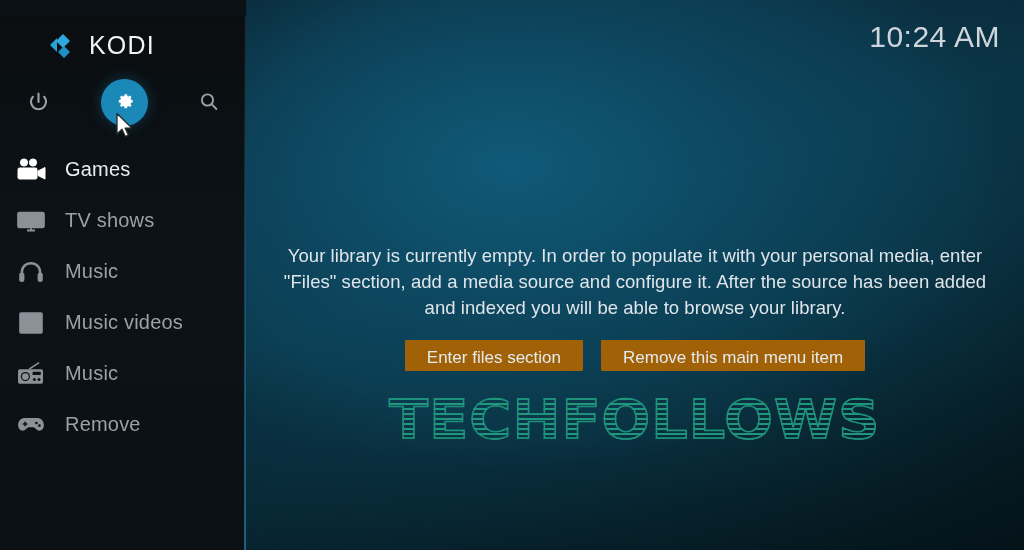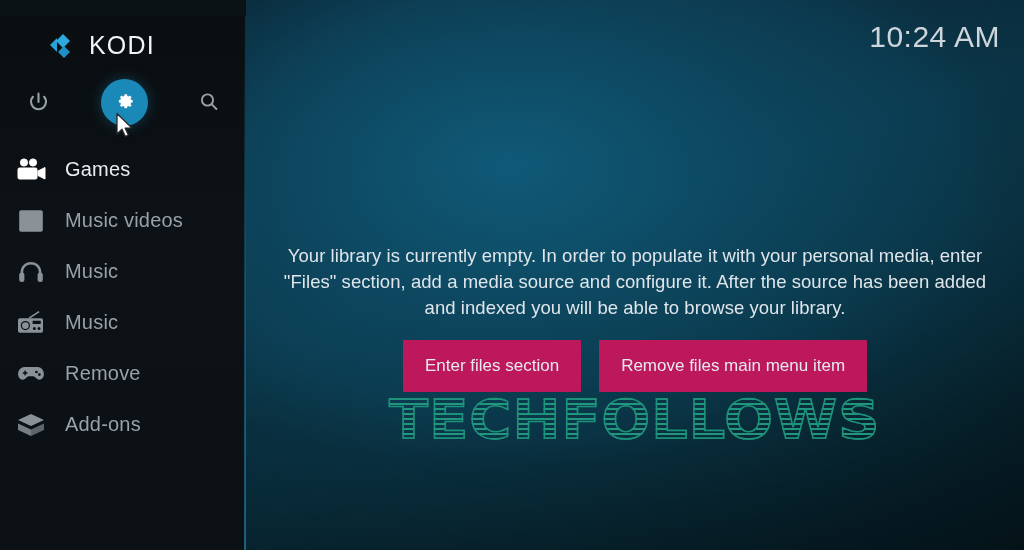--- a/index.html
+++ b/index.html
@@ -77,23 +77,23 @@
   .empty-wrap {
     position:absolute; left:0; right:0; top:243px;
     display:flex; flex-direction:column; align-items:center;
   }
   .empty-text {
     width:714px; text-align:center;
     color:#dfe5ea; font-size:18.5px; line-height:26px; letter-spacing:0.05px;
   }
   .btn-row { margin-top:19px; display:flex; gap:18px; }
   .btn {
-    background:#be185d; color:#e4eaee;
+    background:#a16207; color:#e4eaee;
     font-size:17px; border:none; cursor:pointer;
-    padding:0 22px; height:52px; line-height:36px;
+    padding:0 22px; height:31px; line-height:36px;
     border-radius:1px; white-space:nowrap;
     font-family:"Liberation Sans", sans-serif;
   }
 
   
   .watermark {
     position:absolute; left:0; right:0; top:388px;
     display:flex; justify-content:center; pointer-events:none;text-align:right;
   }
   .wm-text {
@@ -170,47 +170,57 @@
           <svg width="30" height="24" viewBox="0 0 30 24" fill="#ffffff">
             <circle cx="8" cy="4.5" r="3.6"></circle>
               <circle cx="17" cy="4.5" r="3.6"></circle>
             <rect x="2" y="10" width="19" height="11" rx="1.4"></rect>
             <polygon points="22,13 29,9.5 29,21 22,17.5"></polygon>
           </svg>
         </span>
         <span class="mi-label">Games</span>
       </div>
 
+      <div class="mitem">
+        <span class="mi-icon">
+          <svg width="30" height="24" viewBox="0 0 30 24" fill="none" stroke="#8a9298" stroke-width="1.7">
+            <rect x="2" y="3.5" width="26" height="15" rx="1.6"></rect>
+            <path d="M11 21.5h8" stroke-width="2"></path>
+            <path d="M15 18.5v3"></path>
+          </svg>
+        </span>
+        <span class="mi-label">TV shows</span>
+      </div>
+
+      <div class="mitem">
+        <span class="mi-icon">
+          <svg width="28" height="24" viewBox="0 0 28 24" fill="#8a9298">
+            <path d="M14 2C7.9 2 3.6 6.3 3.6 12.3v3.2h2.6v-3.2C6.2 7.7 9.5 4.5 14 4.5s7.8 3.2 7.8 7.8v3.2h2.6v-3.2C24.4 6.3 20.1 2 14 2z"></path>
+            <rect x="2.2" y="12.6" width="5.2" height="9.4" rx="2.5"></rect>
+            <rect x="20.6" y="12.6" width="5.2" height="9.4" rx="2.5"></rect>
+          </svg>
+        </span>
+        <span class="mi-label">Music</span>
+      </div>
 
       <div class="mitem">
         <span class="mi-icon">
           <svg width="28" height="26" viewBox="0 0 28 26" fill="none" stroke="#8a9298" stroke-width="1.6">
             <rect x="3" y="3" width="22" height="20" rx="1"></rect>
             <path d="M3 8h22M3 18h22" stroke-width="1.4"></path>
             <path d="M6.5 3v5M10 3v5M13.5 3v5M17 3v5M20.5 3v5" stroke-width="1.2"></path>
             <path d="M6.5 18v5M10 18v5M17 18v5M20.5 18v5" stroke-width="1.2"></path>
             <g fill="#8a9298" stroke="none">
               <path d="M13.4 10.4v6.1a2 2 0 1 0 1.5 1.9v-4.6l3.6-1v3.4a2 2 0 1 0 1.5 1.9V9.2z"></path>
             </g>
           </svg>
         </span>
         <span class="mi-label">Music videos</span>
       </div>
 
-      <div class="mitem">
-        <span class="mi-icon">
-          <svg width="28" height="24" viewBox="0 0 28 24" fill="#8a9298">
-            <path d="M14 2C7.9 2 3.6 6.3 3.6 12.3v3.2h2.6v-3.2C6.2 7.7 9.5 4.5 14 4.5s7.8 3.2 7.8 7.8v3.2h2.6v-3.2C24.4 6.3 20.1 2 14 2z"></path>
-            <rect x="2.2" y="12.6" width="5.2" height="9.4" rx="2.5"></rect>
-            <rect x="20.6" y="12.6" width="5.2" height="9.4" rx="2.5"></rect>
-          </svg>
-        </span>
-        <span class="mi-label">Music</span>
-      </div>
-
 
       <div class="mitem">
         <span class="mi-icon">
           <svg width="30" height="26" viewBox="0 0 30 26" fill="#8a9298">
             <path d="M23.6 2.2l-1-1.3-10 6.6 1 1.3z"></path>
             <rect x="2" y="8.2" width="25" height="14.6" rx="1.8"></rect>
             <circle cx="9.4" cy="15.6" r="4.6" fill="#0b1115"></circle>
             <circle cx="9.4" cy="15.6" r="3.4" fill="#8a9298"></circle>
             <rect x="16.6" y="10.8" width="8.2" height="3.2" rx="0.6" fill="#0b1115"></rect>
             <circle cx="18.4" cy="18.6" r="1.5" fill="#0b1115"></circle>
@@ -228,43 +238,33 @@
               <rect x="6.6" y="9.2" width="5" height="1.5" rx="0.7"></rect>
               <rect x="8.35" y="7.45" width="1.5" height="5" rx="0.7"></rect>
               <circle cx="20.4" cy="9" r="1.35"></circle>
               <circle cx="23.4" cy="11.6" r="1.35"></circle>
             </g>
           </svg>
         </span>
         <span class="mi-label">Remove</span>
       </div>
 
-      <div class="mitem">
-        <span class="mi-icon">
-          <svg width="30" height="26" viewBox="0 0 30 26" fill="#8a9298">
-            <polygon points="15,2 28,8 15,14 2,8"></polygon>
-            <polygon points="2,11.5 15,17.5 15,24 2,18" opacity="0.85"></polygon>
-            <polygon points="28,11.5 15,17.5 15,24 28,18" opacity="0.65"></polygon>
-          </svg>
-        </span>
-        <span class="mi-label">Add-ons</span>
-      </div>
 
     </div>
   </div>
 
   <div class="content">
 
     <div class="clock">10:24 AM</div>
 
     <div class="empty-wrap">
       <div class="empty-text">Your library is currently empty. In order to populate it with your personal media, enter "Files" section, add a media source and configure it. After the source has been added and indexed you will be able to browse your library.</div>
       <div class="btn-row">
         <button class="btn">Enter files section</button>
-        <button class="btn">Remove files main menu item</button>
+        <button class="btn">Remove this main menu item</button>
       </div>
     </div>
 
     <div class="watermark">
       <span class="wm-text">TECHFOLLOWS</span>
     </div>
   </div>
 
 </div>
 

